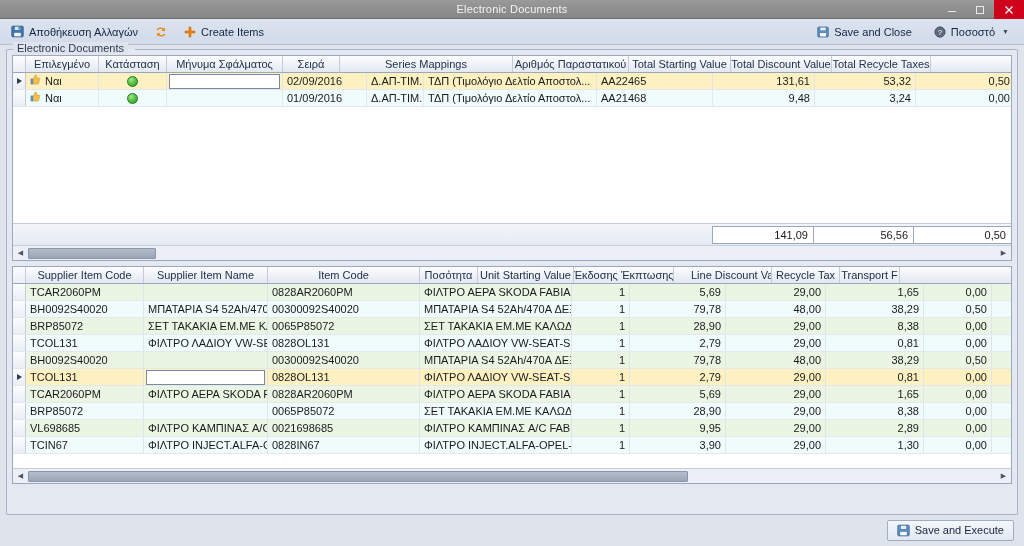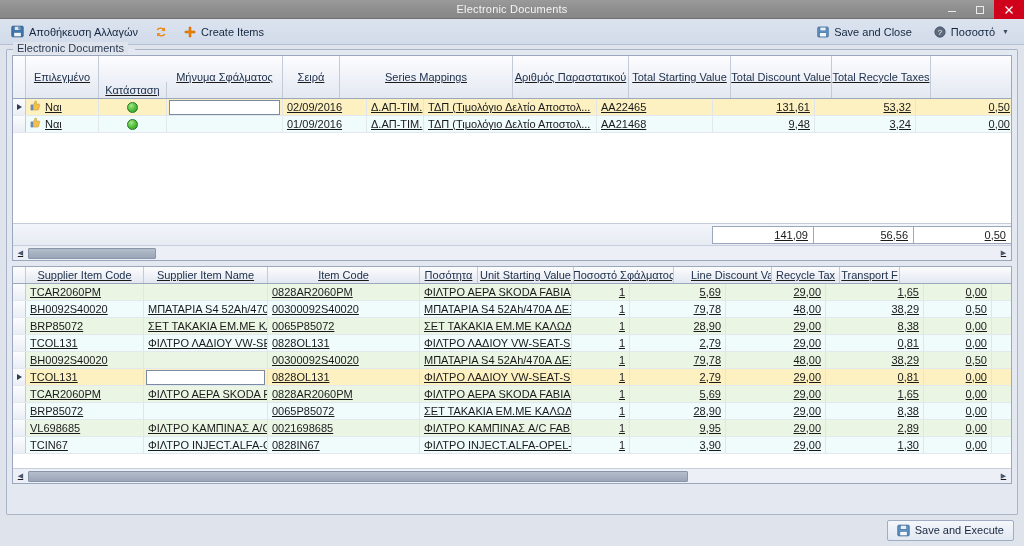--- a/index.html
+++ b/index.html
@@ -82,21 +82,20 @@
   }
   .gb-toprule-l { left:0; width:6px; }
   .gb-toprule-r { right:0; left:128px; }
 
   
   .grid {
     background: #c4b5fd;
     border: 1px solid #9aa7bd;
     display: flex; flex-direction: column;
     overflow: hidden;
-    text-decoration: underline;
   }
   .gheader {
     display: flex;
     background: linear-gradient(to bottom, #fdfdfe 0%, #eef1f7 55%, #e3e8f1 100%);
     border-bottom: 1px solid #9aa7bd;
     flex: 0 0 auto;
   }
   .gh {
     position: relative;
     display: flex; align-items: center; justify-content: center;
@@ -293,21 +292,21 @@
       <div class="gb-toprule-r"></div>
     <div class="gb-legend">Electronic Documents</div>
 
     <div class="grid" style="height:206px;">
       <div class="gheader">
         <div class="indic"></div>
         <div id="top-header-cols" style="display:flex;flex:1 1 auto;">
             <div class="gh" style="flex: 0 0 73px;">
               <span>Επιλεγμένο</span>
             </div>
-            <div class="gh" style="flex: 0 0 68px; margin-top: 26px;">
+            <div class="gh" style="flex: 0 0 68px;">
               <span>Κατάσταση</span>
             </div>
             <div class="gh" style="flex: 0 0 116px;">
               <span>Μήνυμα Σφάλματος</span>
             </div>
             <div class="gh" style="flex: 0 0 57px;">
               <span>Σειρά</span>
             </div>
             <div class="gh" style="flex: 0 0 173px;">
               <span>Series Mappings</span>
@@ -411,21 +410,21 @@
             <div class="gh" style="flex: 0 0 152px;">
               <span>Item Code</span>
             </div>
             <div class="gh" style="flex: 0 0 58px;">
               <span>Ποσότητα</span>
             </div>
             <div class="gh" style="flex: 0 0 96px;">
               <span>Unit Starting Value</span>
             </div>
             <div class="gh" style="flex: 0 0 100px;">
-              <span>Ποσοστό Σφάλματος</span>
+              <span>Έκδοσης Έκπτωσης</span>
             </div>
             <div class="gh" style="flex: 0 0 98px; padding-left: 38px;">
               <span>Line Discount Value</span>
             </div>
             <div class="gh" style="flex: 0 0 68px;">
               <span>Recycle Tax</span>
             </div>
             <div class="gh" style="flex: 0 0 60px;">
               <span>Transport F</span>
             </div>

